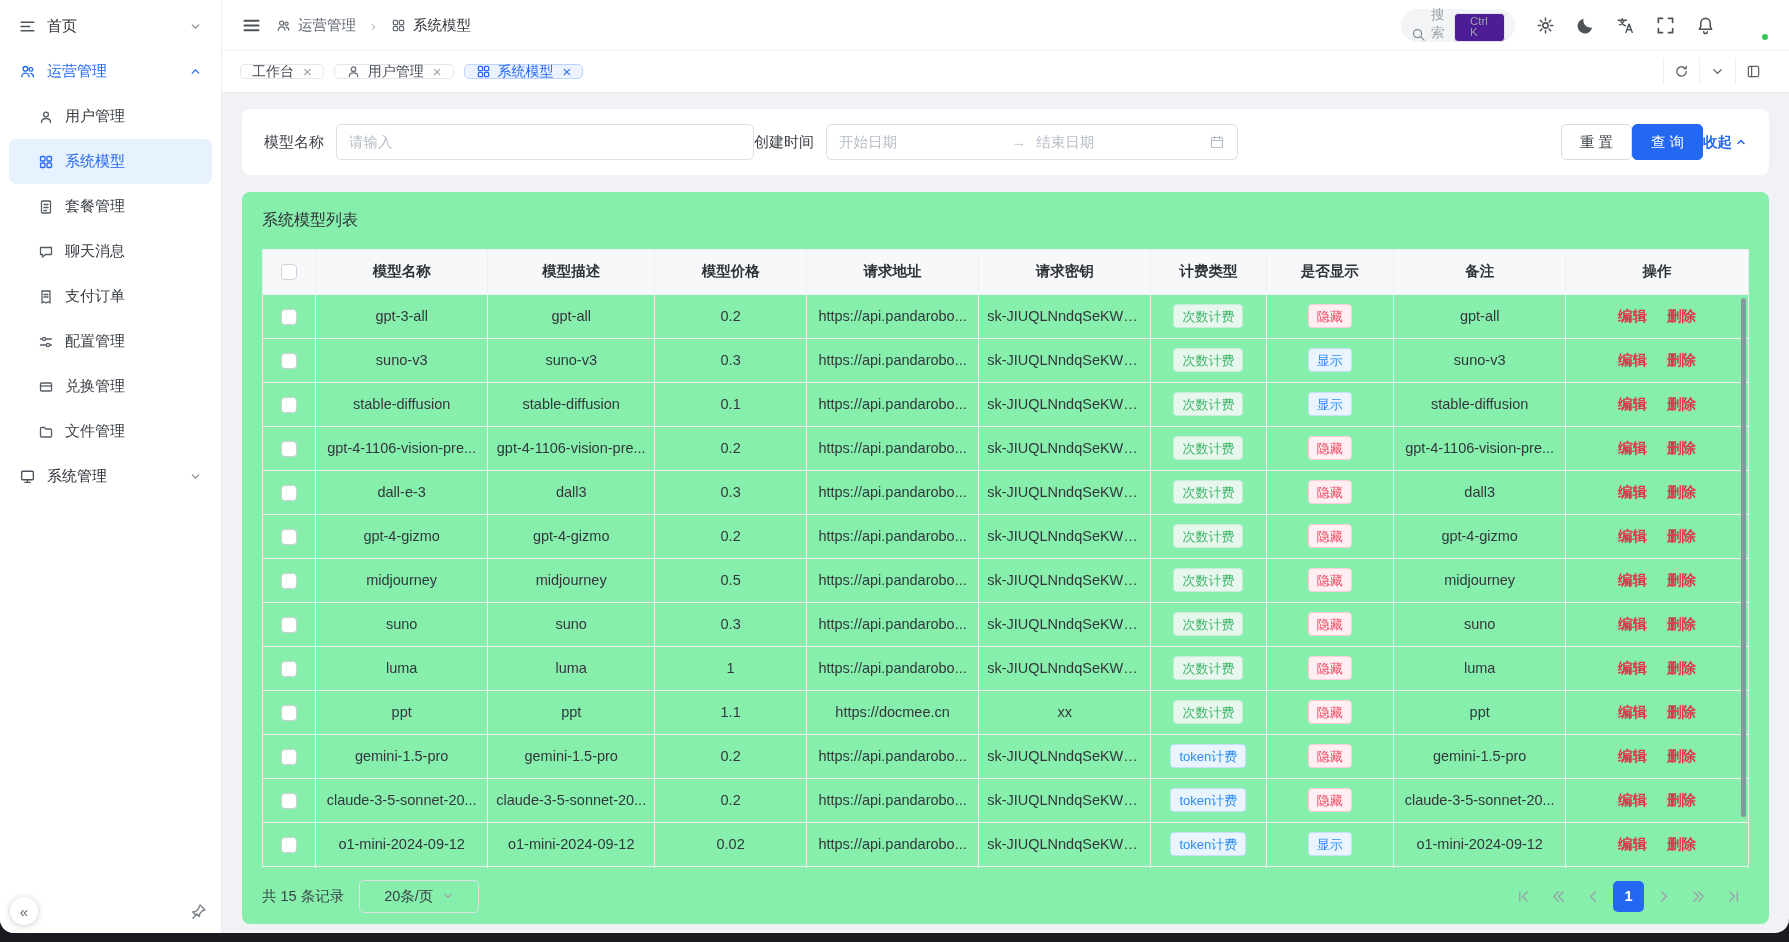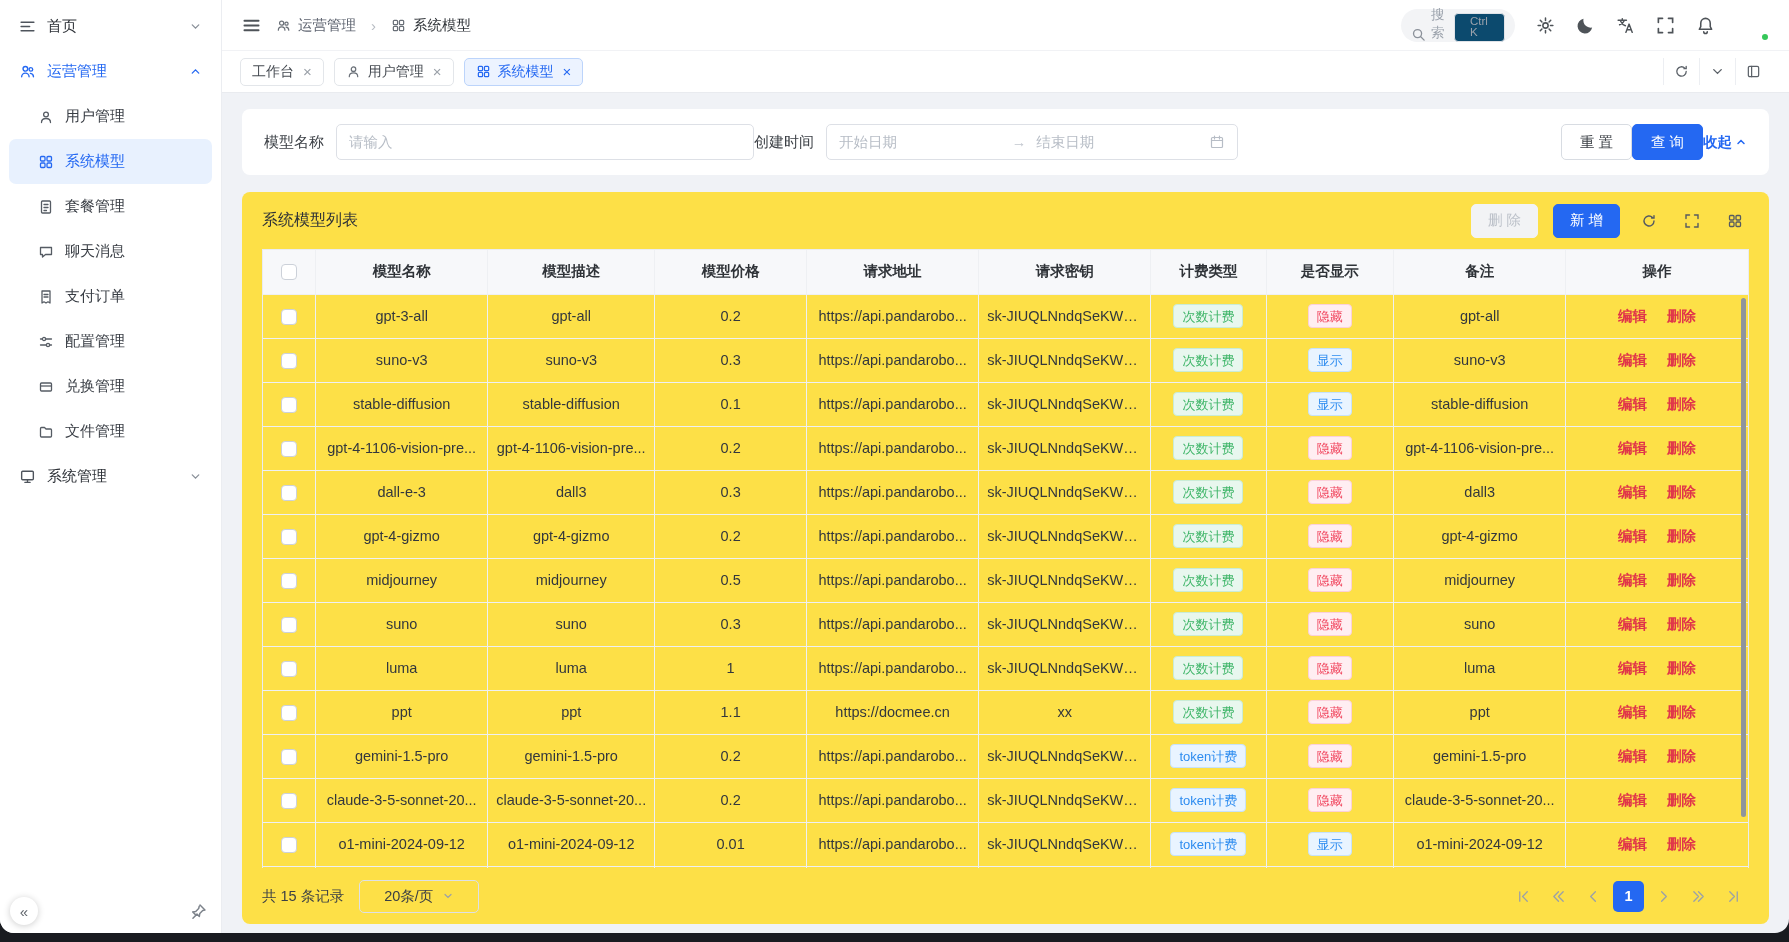--- a/index.html
+++ b/index.html
@@ -33,28 +33,28 @@
   .hicon{width:19px;height:19px;color:#4e5358;display:flex;cursor:pointer;flex-shrink:0}
   .hicon svg{width:100%;height:100%}
   .crumb{display:flex;align-items:center;gap:7px;font-size:14.5px;color:#5e6470;cursor:pointer}
   .crumb .bicon{width:15px;height:15px;display:flex;color:#6a7078}
   .crumb.current{color:#2f3338}
   .crumb-sep{color:#b6bbc2;font-size:15px}
   .top-right{margin-left:auto;display:flex;align-items:center;gap:21px}
   .search-pill{height:33px;width:114px;background:#f3f4f6;border-radius:17px;display:flex;align-items:flex-end;gap:5px;padding:0 10px;cursor:pointer}
   .search-pill .sicon{width:15px;height:15px;color:#8b919a;display:flex}
   .search-pill .stext{font-size:13.5px;color:#9aa1ab}
-  .kbd{margin-left:auto;background:#0c4a6e;border:1px solid #e0e3e8;border-radius:4px;font-size:11.5px;color:#9aa1ab;padding:2px 15px;line-height:1}
+  .kbd{margin-left:auto;background:#4c1d95;border:1px solid #e0e3e8;border-radius:4px;font-size:11.5px;color:#9aa1ab;padding:2px 15px;line-height:1}
   .avatar-wrap{position:relative;width:33px;height:33px;cursor:pointer}
   .avatar{width:33px;height:33px;border-radius:50%;background:radial-gradient(circle at 32% 30%,#ffb199 0%,#d46a9e 35%,#7b5bd6 65%,#3b53c6 100%)}
   .status-dot{position:absolute;right:-1px;bottom:0;width:10px;height:10px;border-radius:50%;background:#35c759;border:2px solid #fff}
 
   
   .tabbar{height:42px;background:#fff;border-bottom:1px solid #e9ebef;display:flex;align-items:center;padding:0 18px;gap:10px;flex-shrink:0}
-  .tab{height:28px;display:flex;align-items:center;gap:7px;padding:0 11px;border:1px solid #e3e6ea;border-radius:5px;font-size:14px;color:#464b52;background:#fff;cursor:pointer}
+  .tab{height:15px;display:flex;align-items:center;gap:7px;padding:0 11px;border:1px solid #e3e6ea;border-radius:5px;font-size:14px;color:#464b52;background:#fff;cursor:pointer}
   .tab .ticon{width:15px;height:15px;display:flex;color:#6a7078}
   .tab .close{color:#9aa0a8;font-size:15px;line-height:1;margin-left:2px}
   .tab.active{background:#ecf3ff;border-color:#bcd4fb;color:#2468f2}
   .tab.active .ticon,.tab.active .close{color:#2468f2}
   .tab-tools{margin-left:auto;display:flex;align-items:center;color:#5b6168}
   .tab-tool{width:36px;height:27px;display:flex;align-items:center;justify-content:center;border-left:1px solid #eceef2;cursor:pointer}
   .tab-tool svg{width:15px;height:15px}
 
   
   .content{flex:1;min-height:0;display:flex;flex-direction:column;padding:16px 20px 9px;overflow:hidden}
@@ -67,21 +67,21 @@
   .date-range .sep{color:#c2c7cf}
   .date-range .cal{width:16px;height:16px;color:#b7bdc6;display:flex;flex-shrink:0}
   .filter-right{margin-left:auto;display:flex;align-items:center;}
   .btn{height:36px;padding:0 18px;border-radius:5px;font-size:14.5px;display:flex;align-items:center;justify-content:center;cursor:pointer;white-space:nowrap}
   .btn-plain{background:#fff;border:1px solid #d8dce2;color:#3c4046}
   .btn-primary{background:#2468f2;border:1px solid #2468f2;color:#fff}
   .link-collapse{color:#2468f2;font-size:14.5px;display:flex;align-items:center;gap:3px;font-weight:700;cursor:pointer}
   .link-collapse svg{width:12px;height:12px}
 
   
-  .table-card{background:#fde047;border-radius:8px;margin-top:17px;flex:1;min-height:0;display:flex;flex-direction:column;padding:0 20px}
+  .table-card{background:#86efac;border-radius:8px;margin-top:17px;flex:1;min-height:0;display:flex;flex-direction:column;padding:0 20px}
   .card-head{height:57px;display:flex;align-items:center;flex-shrink:0}
   .card-title{font-size:16px;color:#2e3237}
   .card-tools{margin-left:auto;display:flex;align-items:center;gap:15px}
   .btn-sm{height:34px;padding:0 16px;font-size:14.5px}
   .btn-disabled{background:#f2f3f5;color:#bcc1c9;border:1px solid #f2f3f5;cursor:not-allowed}
   .icon-btn{width:28px;height:28px;display:flex;align-items:center;justify-content:center;color:#555a61;cursor:pointer}
   .icon-btn svg{width:16px;height:16px}
   .table-viewport{flex:1;min-height:0;overflow:hidden;position:relative;border:1px solid #eaecf0;border-bottom:none}
   table{width:100%;border-collapse:collapse;table-layout:fixed}
   th,td{border-right:1px solid #eef0f3;border-bottom:1px solid #eef0f3;text-align:center;font-size:14.5px;color:#33373d;height:44px;padding:0 8px;overflow:hidden;white-space:nowrap;text-overflow:ellipsis}
@@ -415,42 +415,20 @@
             <svg viewBox="0 0 16 16" fill="none" stroke="currentColor" stroke-width="2" stroke-linecap="round">
                   <path d="M4 10l4-4 4 4"></path>
                 </svg>
           </span>
         </div>
       </div>
 
       <div class="table-card">
         <div class="card-head">
           <span class="card-title">系统模型列表</span>
-          <div class="card-tools">
-            <button class="btn btn-sm btn-disabled">删 除</button>
-            <button class="btn btn-sm btn-primary">新 增</button>
-            <span class="icon-btn">
-                  <svg viewBox="0 0 16 16" fill="none" stroke="currentColor" stroke-width="1.4" stroke-linecap="round">
-                    <path d="M13 8a5 5 0 11-1.5-3.6M13 2.6V5h-2.4"></path>
-                  </svg>
-                </span>
-            <span class="icon-btn">
-                  <svg viewBox="0 0 16 16" fill="none" stroke="currentColor" stroke-width="1.4" stroke-linecap="round">
-                    <path d="M2 5.5V2h3.5M10.5 2H14v3.5M14 10.5V14h-3.5M5.5 14H2v-3.5"></path>
-                  </svg>
-                </span>
-            <span class="icon-btn">
-                  <svg viewBox="0 0 16 16" fill="none" stroke="currentColor" stroke-width="1.3">
-                    <rect x="2.5" y="2.5" width="4.5" height="4.5" rx="1"></rect>
-                    <rect x="9" y="2.5" width="4.5" height="4.5" rx="1"></rect>
-                    <rect x="2.5" y="9" width="4.5" height="4.5" rx="1"></rect>
-                    <rect x="9" y="9" width="4.5" height="4.5" rx="1"></rect>
-                  </svg>
-                </span>
-          </div>
         </div>
 
         <div class="table-viewport">
           <table>
             <colgroup>
               <col style="width:52px">
                   <col style="width:170px">
                   <col style="width:165px">
                   <col style="width:150px">
                   <col style="width:170px">
@@ -665,21 +643,21 @@
                   <td>
                     <a class="act">编辑</a>
                     <a class="act">删除</a>
                   </td>
                 </tr>
 
                 <tr>
                   <td><span class="cb"></span></td>
                   <td>o1-mini-2024-09-12</td>
                   <td>o1-mini-2024-09-12</td>
-                  <td>0.01</td>
+                  <td>0.02</td>
                   <td>https://api.pandarobo...</td>
                   <td>sk-JIUQLNndqSeKWU...</td>
                   <td><span class="tag tag-token">token计费</span></td>
                   <td><span class="tag tag-shown">显示</span></td>
                   <td>o1-mini-2024-09-12</td>
                   <td>
                     <a class="act">编辑</a>
                     <a class="act">删除</a>
                   </td>
                 </tr>

